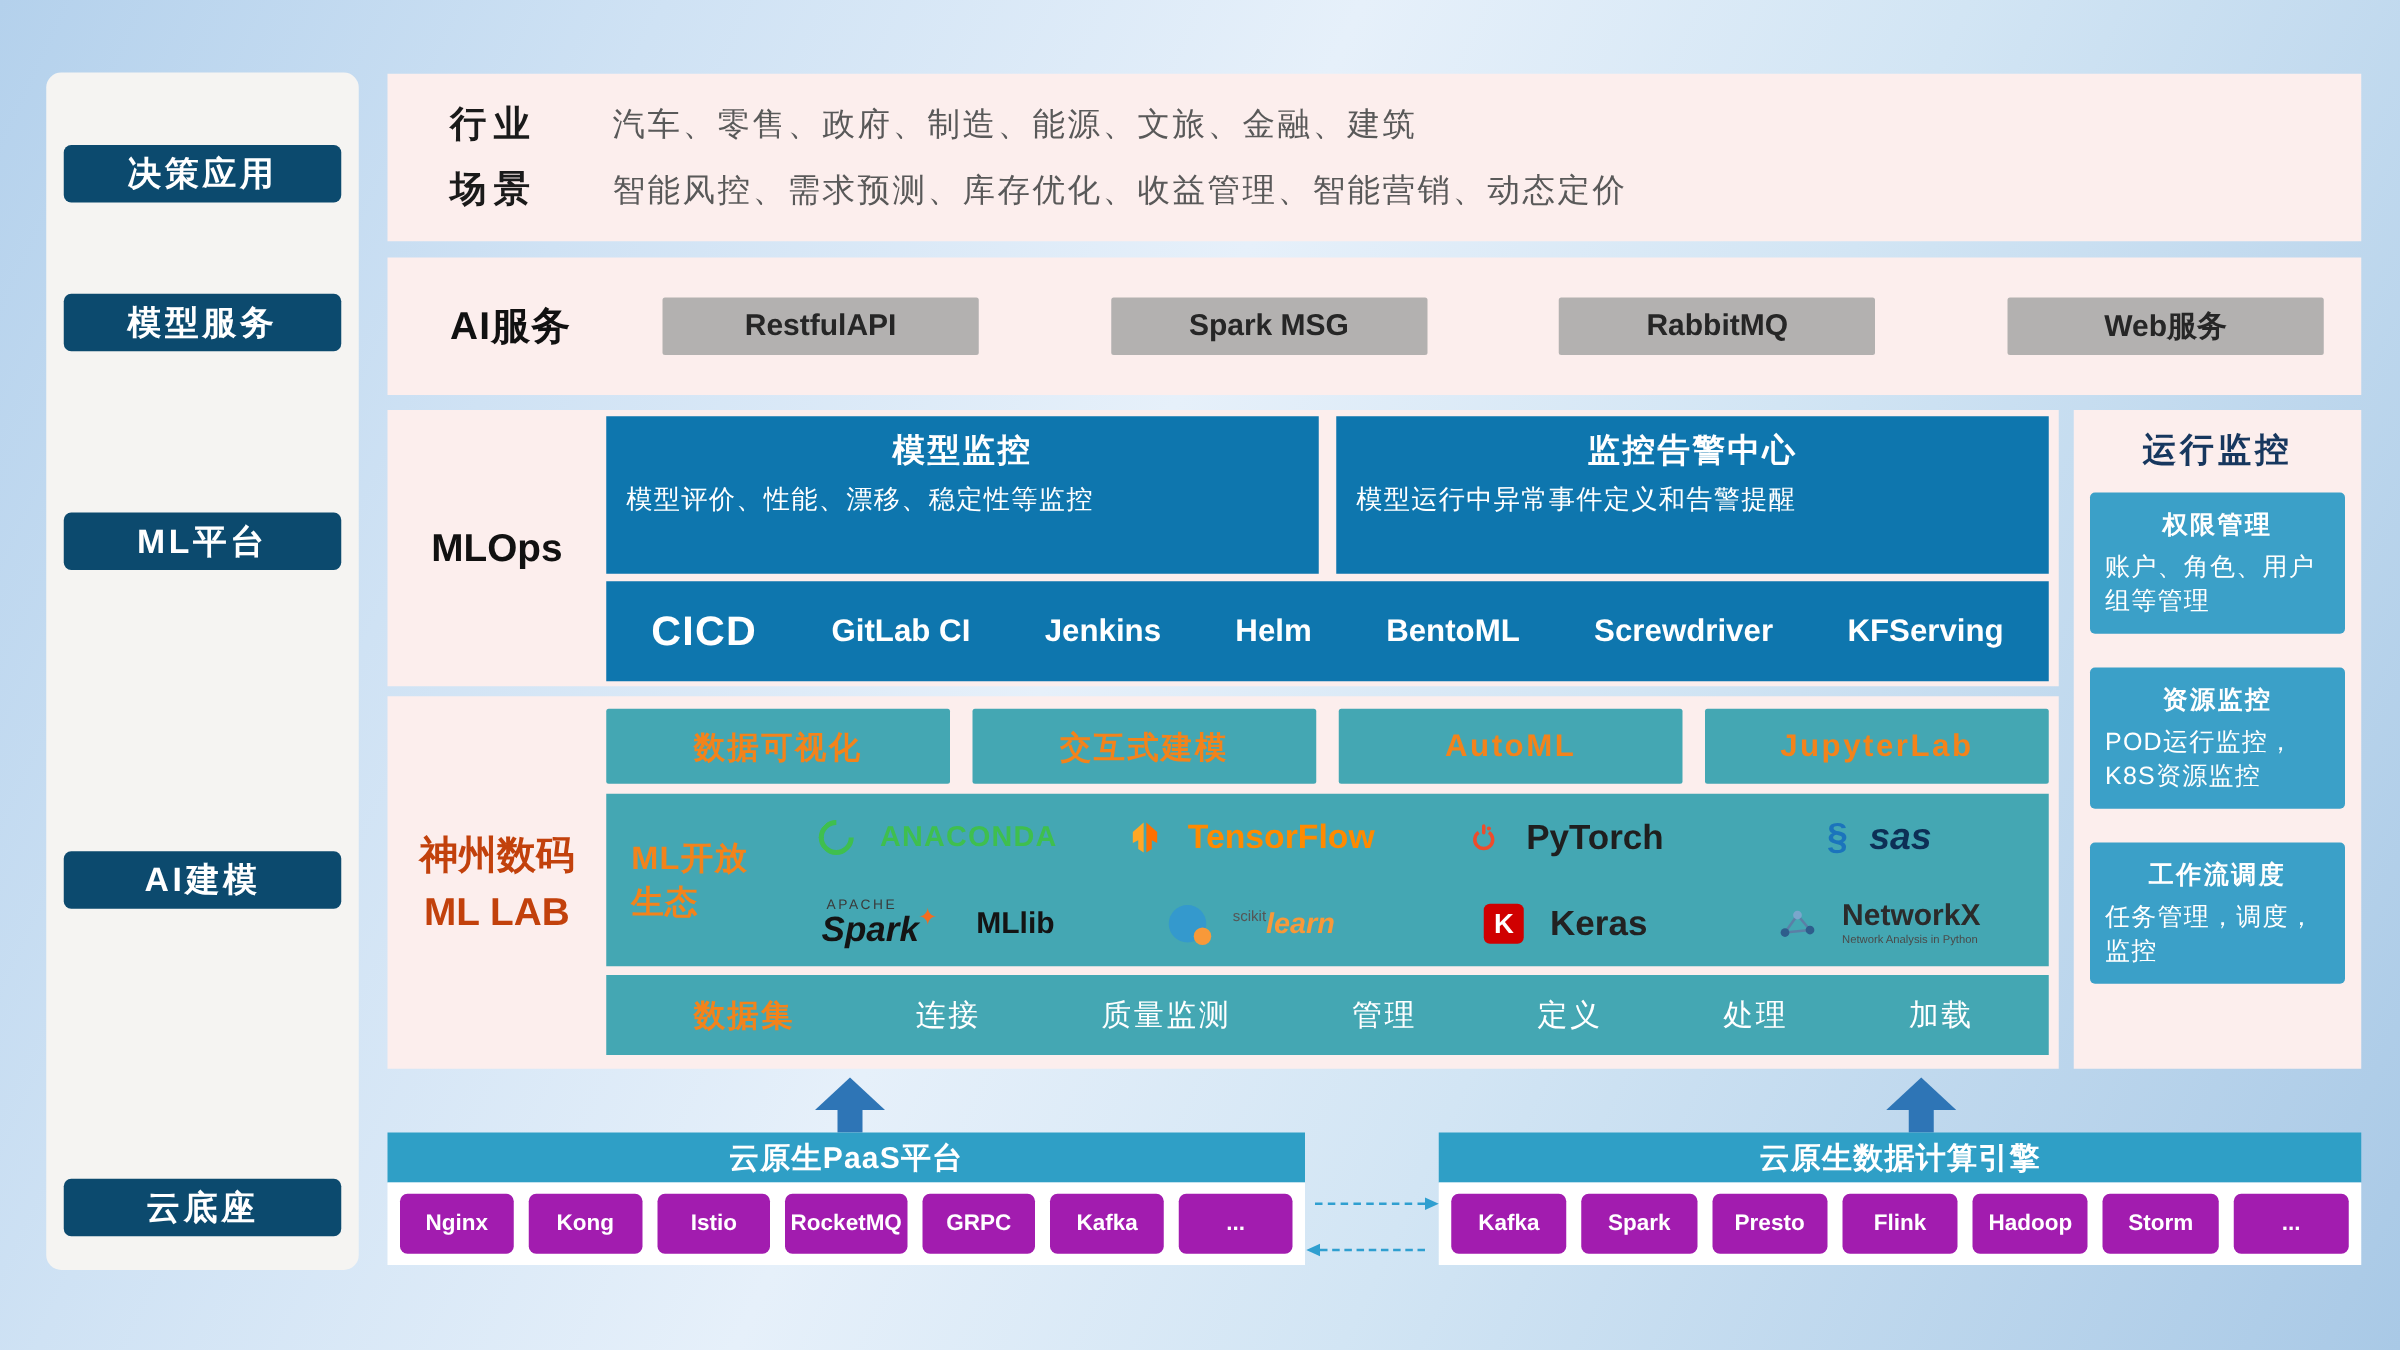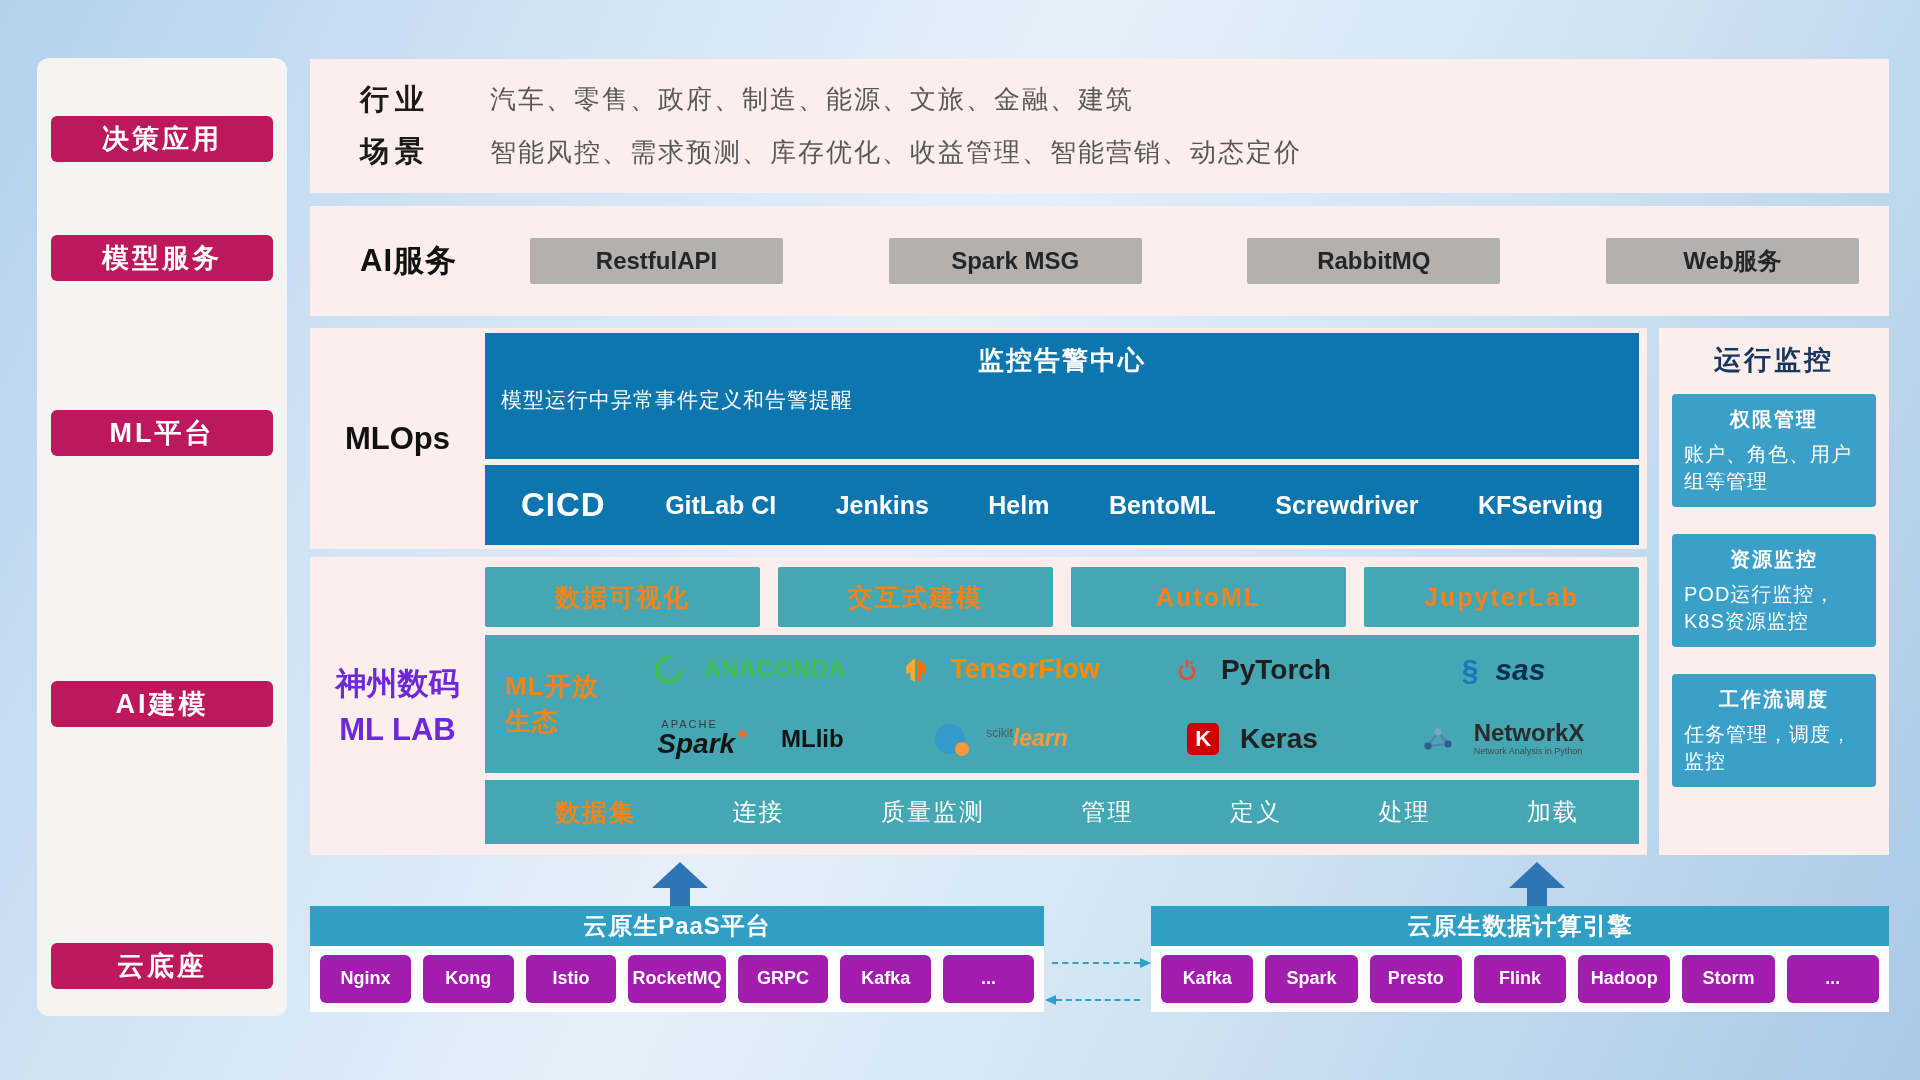--- a/index.html
+++ b/index.html
@@ -1,21 +1,21 @@
 <!DOCTYPE html>
 <html><head>
 <meta charset="utf-8">
 <style>
   html,body{margin:0;padding:0;}
   body{width:1920px;height:1080px;overflow:hidden;font-family:"Liberation Sans","DejaVu Sans",sans-serif;}
   .page{position:relative;width:1920px;height:1080px;
     background:linear-gradient(115deg,#b4d1ec 0%,#cfe2f4 22%,#e6f0fa 45%,#d2e5f4 65%,#a9c9e6 100%);}
   
   .sidebar{position:absolute;left:37px;top:58px;width:250px;height:958px;background:#f5f4f2;border-radius:12px;}
-  .side-btn{position:absolute;left:14px;width:222px;height:46px;background:#be185d;color:#fff;
+  .side-btn{position:absolute;left:14px;width:222px;height:46px;background:#0c4a6e;color:#fff;
     font-size:27px;font-weight:bold;letter-spacing:3px;display:flex;align-items:center;justify-content:center;border-radius:6px;}
   
   .panel{position:absolute;background:#fceeed;box-sizing:border-box;}
   .top-panel{left:310px;top:59px;width:1579px;height:134px;display:flex;flex-direction:column;justify-content:space-evenly;padding:8px 20px 8px 50px;}
   .ind-row{display:flex;align-items:center;}
   .ind-label{font-size:29px;font-weight:bold;color:#1a1a1a;width:130px;letter-spacing:6px;flex:none;}
   .ind-value{font-size:26px;color:#595959;letter-spacing:2px;}
   .service-panel{left:310px;top:206px;width:1579px;height:110px;display:flex;align-items:center;padding:0 30px 0 50px;}
   .service-label{font-size:31px;font-weight:bold;color:#111;width:170px;letter-spacing:1px;flex:none;}
   .service-buttons{flex:1;display:flex;justify-content:space-between;}
@@ -34,21 +34,21 @@
   .cicd-item{font-size:25px;font-weight:bold;}
   
   .monitor-panel{left:1659px;top:328px;width:230px;height:527px;padding:14px 13px;display:flex;flex-direction:column;}
   .monitor-title{text-align:center;font-size:27px;font-weight:bold;color:#17375e;letter-spacing:3px;margin-bottom:16px;}
   .monitor-card{background:#3ba0c8;color:#fff;border-radius:4px;padding:12px 12px;margin-bottom:27px;}
   .monitor-card-title{text-align:center;font-size:20px;font-weight:bold;margin-bottom:8px;letter-spacing:2px;}
   .monitor-card-desc{font-size:20px;line-height:1.35;letter-spacing:1px;}
   
   .mllab-panel{left:310px;top:557px;width:1337px;height:298px;display:flex;padding:10px 8px 8px 0;}
   .mllab-label{width:175px;display:flex;flex-direction:column;align-items:center;justify-content:center;
-    font-size:31px;font-weight:bold;color:#6d28d9;line-height:1.5;flex:none;}
+    font-size:31px;font-weight:bold;color:#c2410c;line-height:1.5;flex:none;}
   .mllab-content{flex:1;display:flex;flex-direction:column;}
   .tools-row{display:flex;gap:18px;height:60px;}
   .tool-btn{flex:1;background:#44a7b3;color:#f3831b;font-size:25px;font-weight:bold;letter-spacing:2px;
     display:flex;align-items:center;justify-content:center;border-radius:2px;}
   .eco-panel{margin-top:8px;height:138px;background:#44a7b3;display:flex;align-items:center;padding:0 10px 0 20px;box-sizing:border-box;}
   .eco-label{width:120px;font-size:26px;font-weight:bold;color:#f3831b;letter-spacing:1px;flex:none;}
   .eco-grid{flex:1;height:100%;display:grid;grid-template-columns:repeat(4,1fr);grid-auto-rows:1fr;align-items:center;justify-items:center;}
   .logo{display:flex;align-items:center;gap:21px;}
   .ana-ring{width:20px;height:20px;border:4px solid #3fbf4e;border-radius:50%;border-top-color:transparent;transform:rotate(45deg);}
   .ana-text{color:#3fbf4e;font-weight:bold;font-size:23px;letter-spacing:1px;}
@@ -129,20 +129,24 @@
       <div class="service-btn">RabbitMQ</div>
       <div class="service-btn">Web服务</div>
     </div>
   </section>
 
   <section class="panel mlops-panel">
     <div class="mlops-label">MLOps</div>
     <div class="mlops-content">
       <div class="mlops-cards">
         <div class="mlops-card">
+          <div class="mlops-card-title">模型监控</div>
+          <div class="mlops-card-desc">模型评价、性能、漂移、稳定性等监控</div>
+        </div>
+        <div class="mlops-card">
           <div class="mlops-card-title">监控告警中心</div>
           <div class="mlops-card-desc">模型运行中异常事件定义和告警提醒</div>
         </div>
       </div>
       <div class="cicd-bar">
         <span class="cicd-label">CICD</span>
         <span class="cicd-item">GitLab CI</span>
         <span class="cicd-item">Jenkins</span>
         <span class="cicd-item">Helm</span>
         <span class="cicd-item">BentoML</span>

